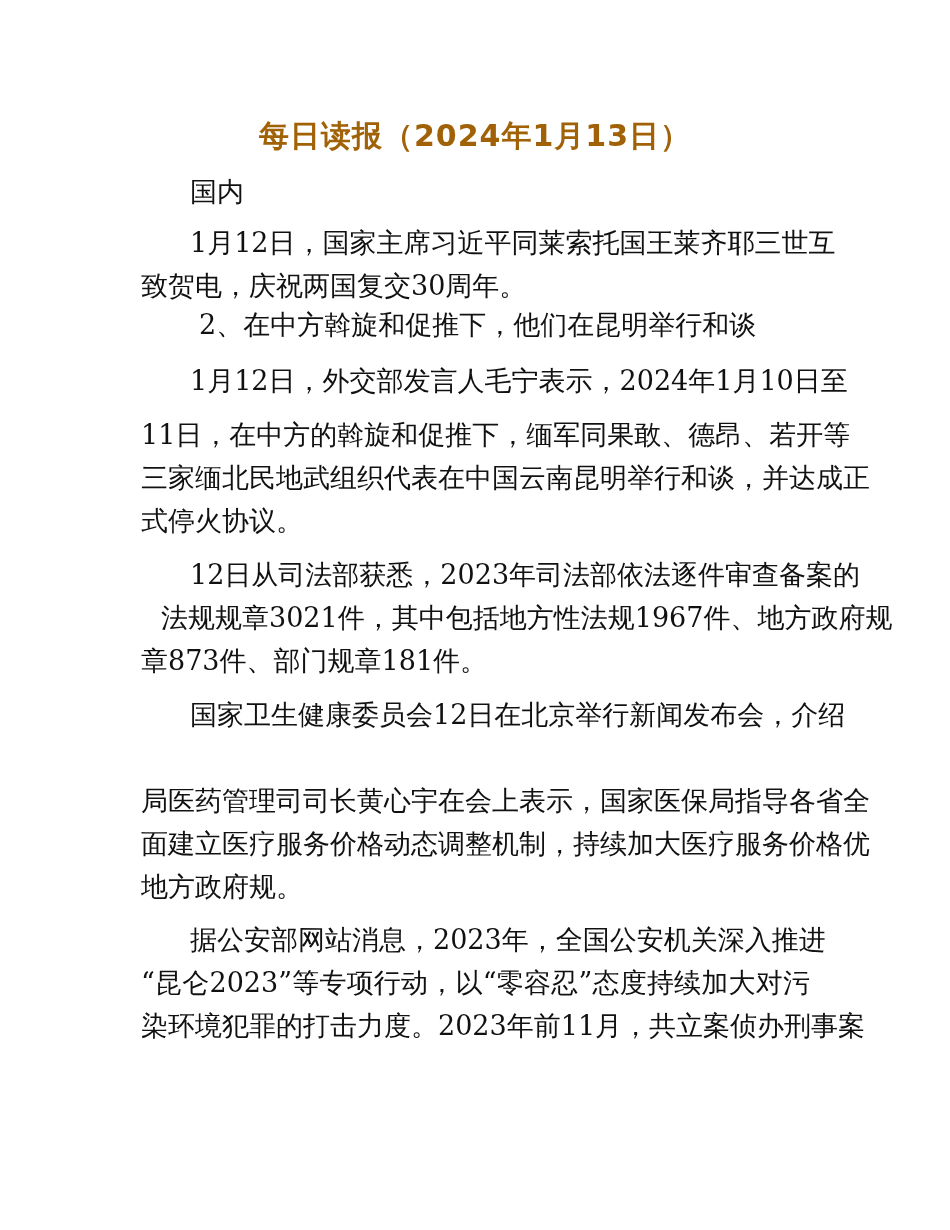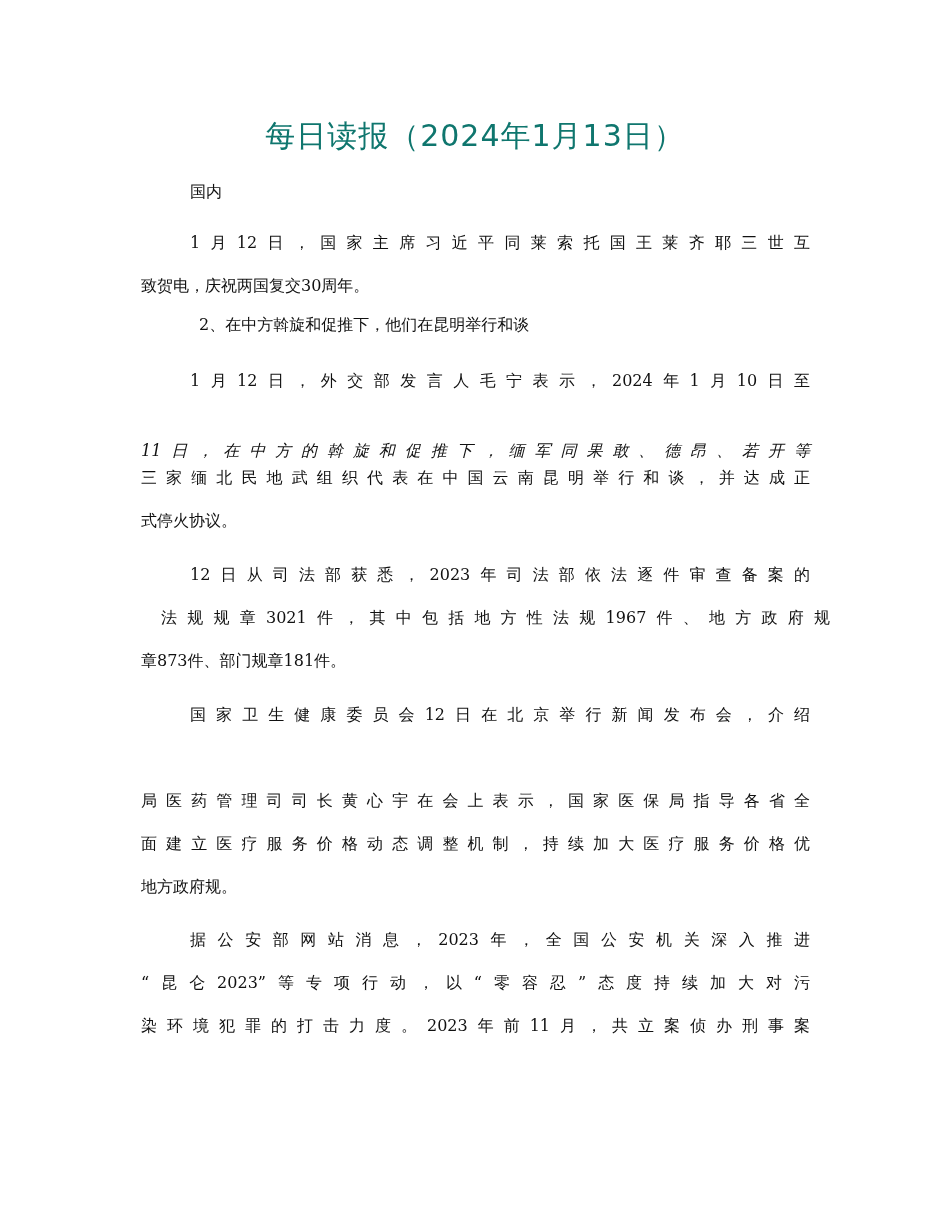--- a/index.html
+++ b/index.html
@@ -24,31 +24,31 @@
     }
     .title {
       position: absolute;
       left: 0;
       top: 112px;
       width: 950px;
       text-align: center;
       font-family: "DejaVu Sans", "Liberation Sans", sans-serif;
       font-size: 30px;
       line-height: 48px;
-      font-weight: normal;
+      font-weight: bold;
       letter-spacing: 1px;
-      color: #0f766e;
+      color: #a16207;
     }
     .line {
       position: absolute;
       left: 141px;
       width: 669px;
       height: 44px;
       font-family: "DejaVu Serif", "Liberation Serif", serif;
-      font-size: 16px;
+      font-size: 27px;
       line-height: 44px;
       white-space: nowrap;
       color: #111;
       text-align: justify;
       text-align-last: justify;
     }
     .line.indent {
       left: 190px;
       width: 620px;
     }
@@ -64,21 +64,21 @@
   <div class="title">每日读报（2024年1月13日）</div>
 
   <div class="line indent last" style="top:170px;">国内</div>
 
   <div class="line indent" style="top:221px;">1月12日，国家主席习近平同莱索托国王莱齐耶三世互</div>
   <div class="line last" style="top:264px;">致贺电，庆祝两国复交30周年。</div>
 
   <div class="line indent last" style="top:303px;margin-left:9px;">2、在中方斡旋和促推下，他们在昆明举行和谈</div>
 
   <div class="line indent" style="top:359px;">1月12日，外交部发言人毛宁表示，2024年1月10日至</div>
-  <div class="line" style="top:429px;font-style:italic;">11日，在中方的斡旋和促推下，缅军同果敢、德昂、若开等</div>
+  <div class="line" style="top:413px;">11日，在中方的斡旋和促推下，缅军同果敢、德昂、若开等</div>
   <div class="line last" style="top:499px;">式停火协议。</div>
   <div class="line" style="top:456px;">三家缅北民地武组织代表在中国云南昆明举行和谈，并达成正</div>
 
   <div class="line indent" style="top:553px;">12日从司法部获悉，2023年司法部依法逐件审查备案的</div>
   <div class="line" style="top:596px;margin-left:20px;">法规规章3021件，其中包括地方性法规1967件、地方政府规</div>
   <div class="line last" style="top:639px;">章873件、部门规章181件。</div>
 
   <div class="line indent" style="top:693px;">国家卫生健康委员会12日在北京举行新闻发布会，介绍</div>
   <div class="line" style="top:779px;">局医药管理司司长黄心宇在会上表示，国家医保局指导各省全</div>
   <div class="line" style="top:822px;">面建立医疗服务价格动态调整机制，持续加大医疗服务价格优</div>

